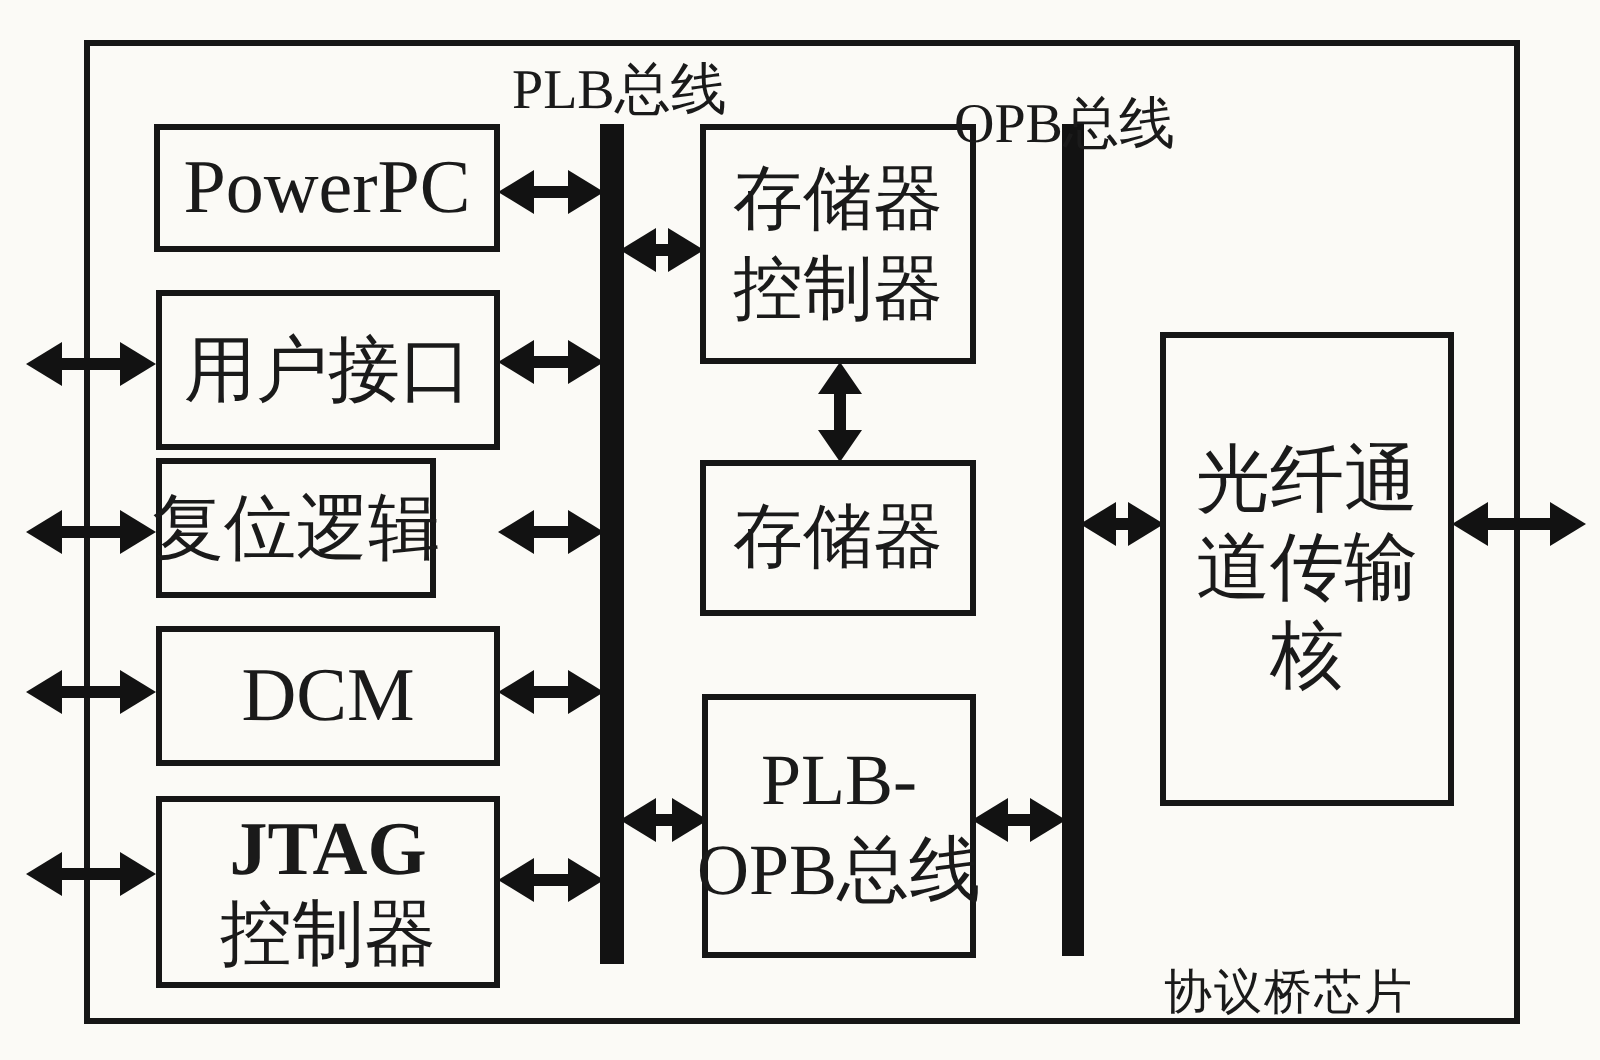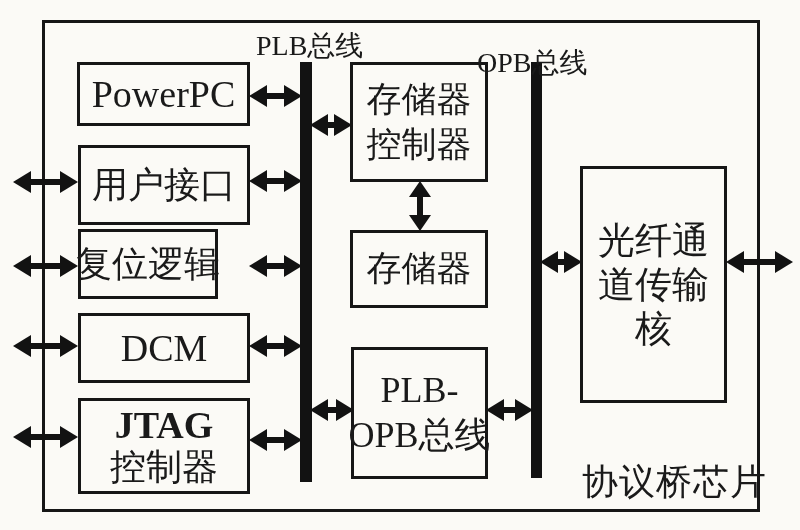--- a/index.html
+++ b/index.html
@@ -51,25 +51,26 @@
   
   .flabel {
     position: absolute;
     font-size: 28px;
     line-height: 30px;
     white-space: nowrap;
     z-index: 4;
   }
   .chip-name {
     position: absolute;
-    font-size: 36px;
+    font-size: 24px;
     line-height: 36px;
     white-space: nowrap;
     z-index: 4;
     letter-spacing: 1px;
+    margin-top: 15px;
   }
 
   
   .arr-h {
     position: absolute;
     height: 22px;
     display: flex;
     align-items: center;
     z-index: 1;
   }

